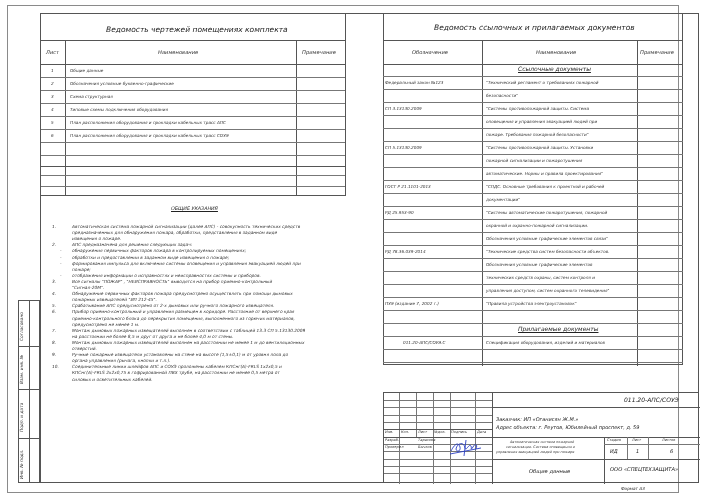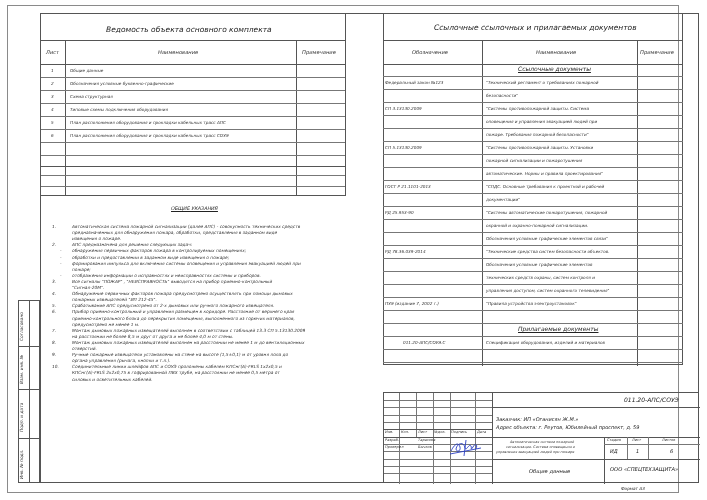--- a/index.html
+++ b/index.html
@@ -21,21 +21,21 @@
   .side { font-size:4.3px; color:#333; transform:rotate(-90deg); transform-origin:left top; }
   .sig { position:absolute; }
 </style>
 </head>
 <body>
 
 <div class="abs outer"></div>
 <div class="abs frame"></div>
 
 <div class="abs" style="left:40px;top:13px;width:306px;height:154px;border:1px solid #555;">
-  <div class="txt title" style="left:65px;top:12px;font-size:7.5px;">Ведомость объекта основного комплекта</div>
+  <div class="txt title" style="left:65px;top:12px;font-size:7.5px;">Ведомость чертежей помещениях комплекта</div>
   <div class="hline" style="left:0;top:26px;width:304px;"></div>
   <div class="hline" style="left:0;top:50px;width:304px;"></div>
 
   <div class="vline" style="left:24px;top:26px;height:128px;"></div>
   <div class="vline" style="left:255px;top:26px;height:128px;"></div>
   <div class="txt hdr" style="left:5px;top:36px;">Лист</div>
   <div class="txt hdr" style="left:117px;top:36px;">Наименование</div>
   <div class="txt hdr" style="left:261px;top:36px;">Примечание</div>
 
   <div class="thin-h" style="left:0;top:63px;width:304px;"></div>
@@ -107,21 +107,21 @@
     <div class="txt note" style="left: 52px; top: 353.1px;">9.</div>
     <div class="txt note" style="left: 72px; top: 353.1px;">Ручные пожарные извещатели установлены на стене на высоте (1,5±0,1) м от уровня пола до</div>
     <div class="txt note" style="left: 72px; top: 359.2px;">органа управления (рычага, кнопки и т.п.).</div>
     <div class="txt note" style="left: 52px; top: 365.3px;">10.</div>
     <div class="txt note" style="left: 72px; top: 365.3px;">Соединительные линии шлейфов АПС и СОУЭ проложены кабелем КПСнг(А)-FRLS 1х2х0,5 и</div>
     <div class="txt note" style="left: 72px; top: 371.4px;">КПСнг(А)-FRLS 2х2х0,75 в гофрированной ПВХ трубе, на расстоянии не менее 0,5 метра от</div>
     <div class="txt note" style="left: 72px; top: 377.5px;">силовых и осветительных кабелей.</div>
   </div>
 
 <div class="abs" style="left:383px;top:13px;width:300px;height:352px;border:1px solid #555;">
-  <div class="txt title" style="left:50px;top:10px;font-size:7.5px;">Ссылочные ссылочных и прилагаемых документов</div>
+  <div class="txt title" style="left:50px;top:10px;font-size:7.5px;">Ведомость ссылочных и прилагаемых документов</div>
   <div class="hline" style="left:0;top:26px;width:298px;"></div>
   <div class="hline" style="left:0;top:50px;width:298px;"></div>
   <div class="vline" style="left:98px;top:26px;height:326px;"></div>
   <div class="vline" style="left:253px;top:26px;height:326px;"></div>
   <div class="txt hdr" style="left:28px;top:36px;">Обозначение</div>
   <div class="txt hdr" style="left:152px;top:36px;">Наименование</div>
   <div class="txt hdr" style="left:256px;top:36px;">Примечание</div>
 </div>
 <div id="right-rows">
     <div class="abs" style="left: 383px; top: 76px; width: 300px; border-top: 1px solid rgb(119, 119, 119);"></div>

